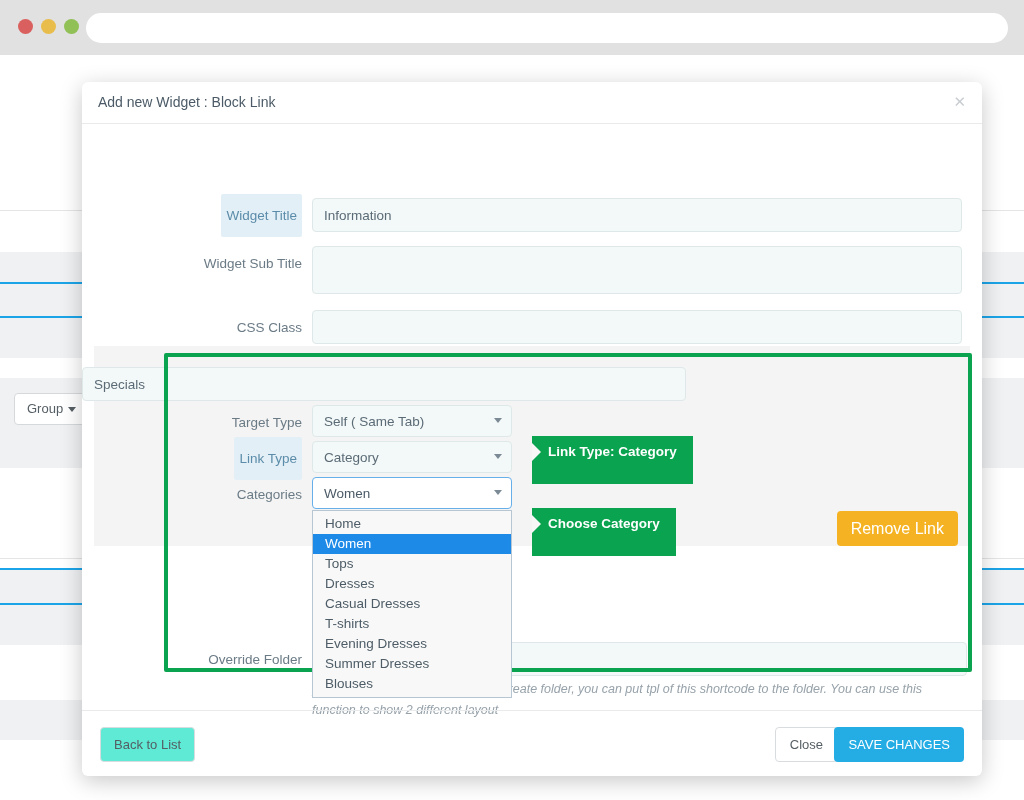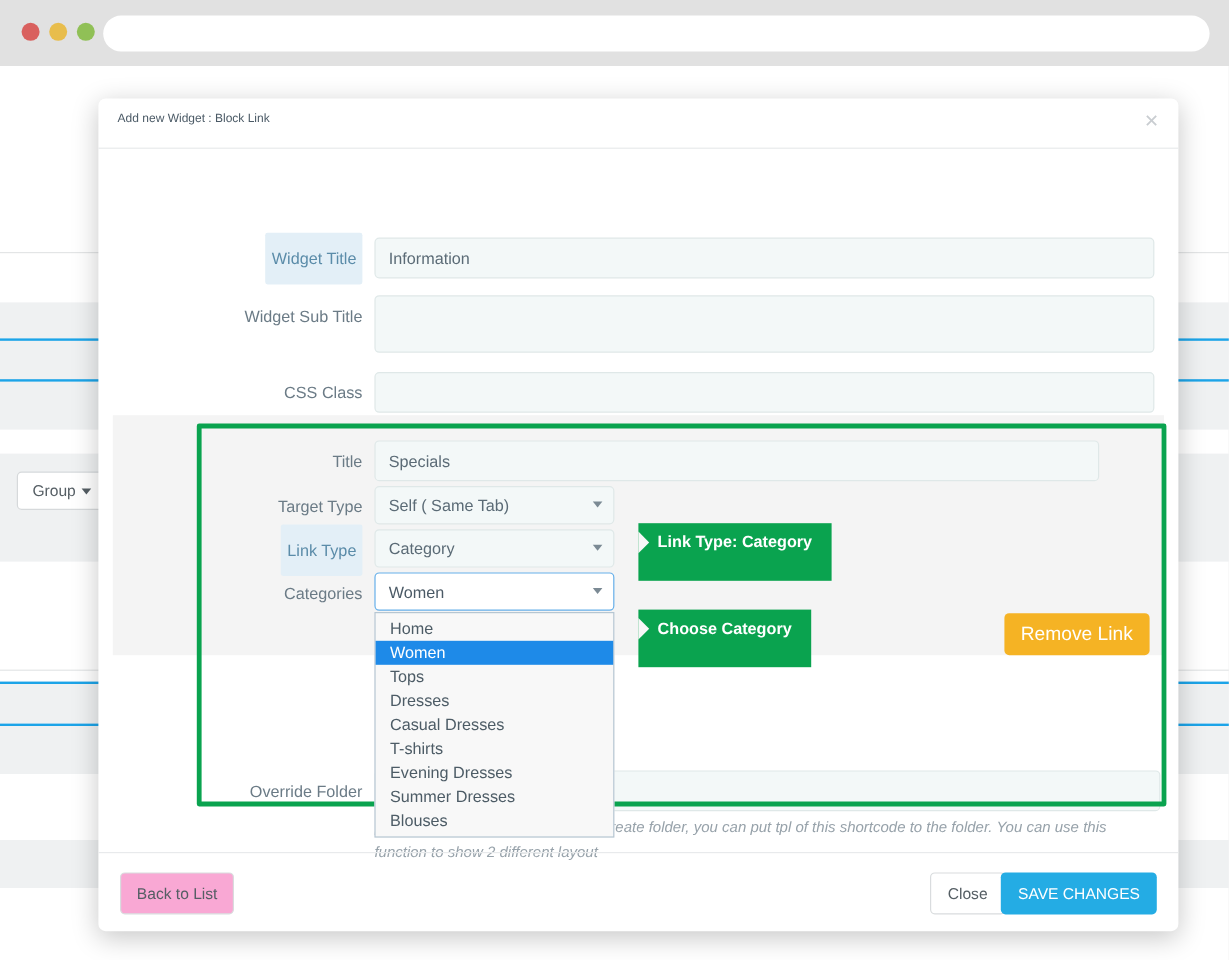--- a/index.html
+++ b/index.html
@@ -69,21 +69,21 @@
     border-radius: 6px;
     box-shadow: 0 5px 22px rgba(0,0,0,0.22);
   }
   .modal-header {
     position: relative;
     height: 42px;
     border-bottom: 1px solid #e8eaec;
   }
   .modal-title {
     position: absolute; left: 16px; top: 12px;
-    font-size: 10px; color: #4b5a66;
+    font-size: 14px; color: #4b5a66;
   }
   .modal-close {
     position: absolute; right: 16px; top: 12px;
     font-size: 15px; color: #c9cdd1;
     cursor: pointer; line-height: 15px;
   }
 
   .modal-body {
     position: relative;
     height: 610px;
@@ -246,21 +246,21 @@
     border-top: 1px solid #e8eaec;
   }
   .btn {
     border-radius: 4px;
     font-size: 13px;
     cursor: pointer;
     font-family: "Liberation Sans", sans-serif;
   }
   .btn-back {
     position: absolute; left: 18px; top: 16px;
-    background: #f9a8d4;
+    background: #5eead4;
     border: 1px solid #d9dcde;
     color: #555e64;
     padding: 8px 13px;
     line-height: 17px;
   }
   .btn-close {
     position: absolute; right: 144px; top: 16px;
     background: #ffffff;
     border: 1px solid #d9dcde;
     color: #555e64;
@@ -331,21 +331,20 @@
     </div>
 
     <div class="frow" style="top:186px;">
       <div class="flabel">CSS Class</div>
       <div class="fctrl">
         <div class="inp" style="width:650px;"></div>
       </div>
     </div>
 
     <div class="frow" style="top:243px;">
-      <div class="flabel">Title</div>
       <div class="fctrl">
         <div class="inp" style="width:604px;">Specials</div>
       </div>
     </div>
 
     <div class="frow" style="top:281px;">
       <div class="flabel">Target Type</div>
       <div class="fctrl">
         <div class="sel" style="width:200px;">
           <span>Self ( Same Tab)</span>

